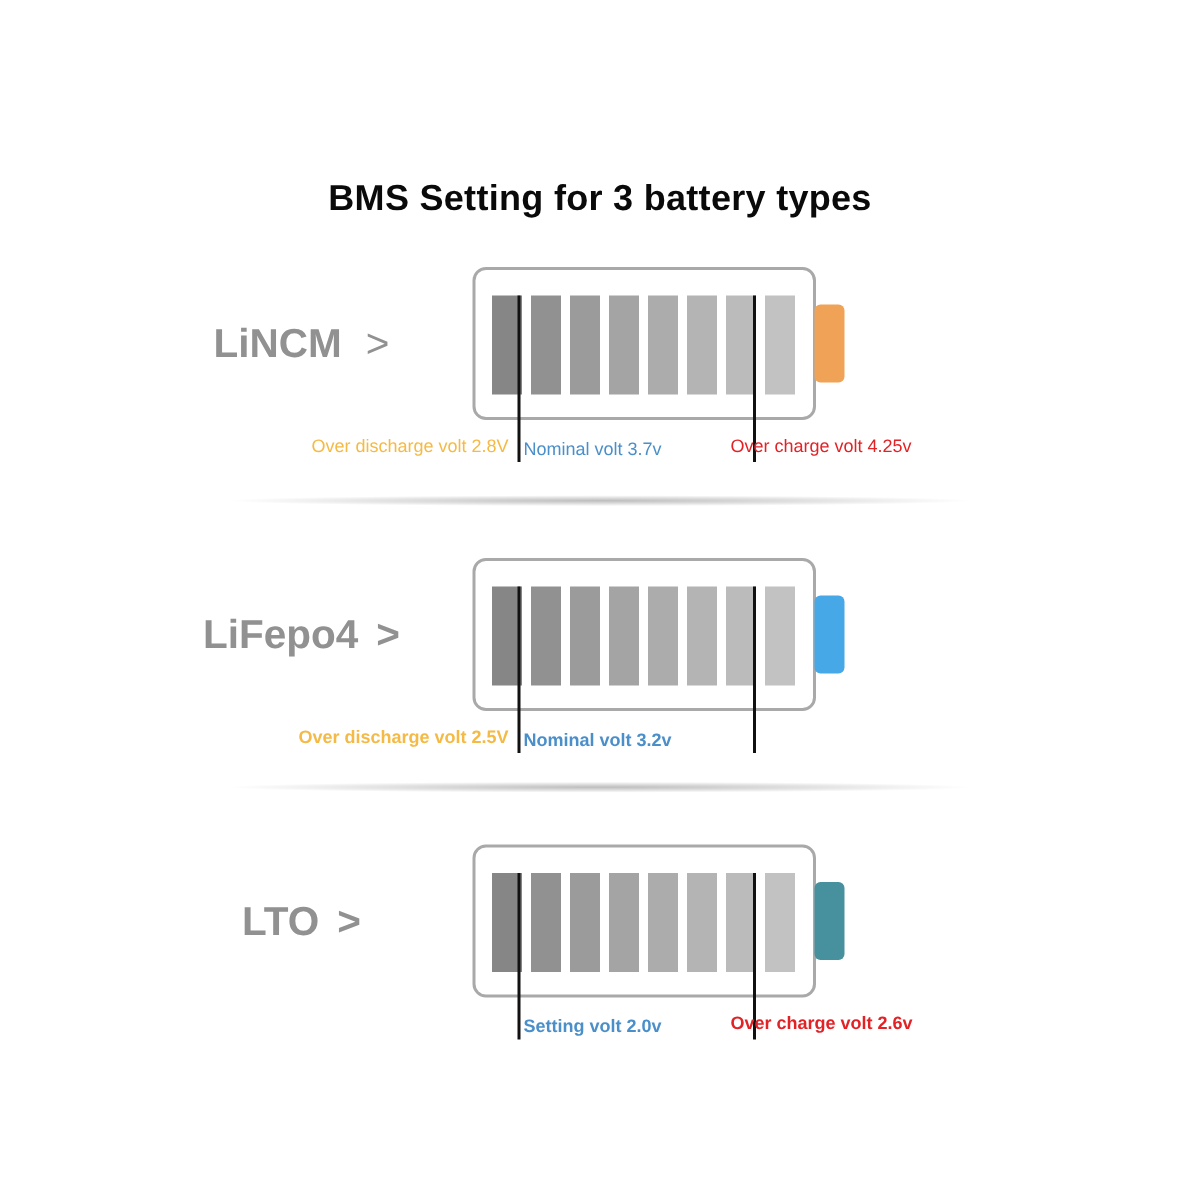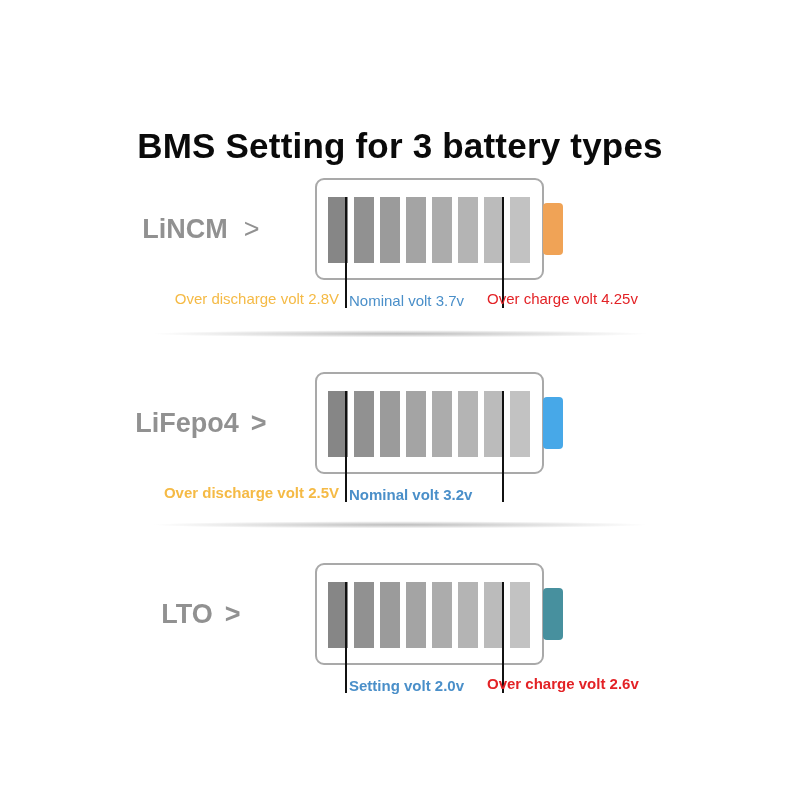--- a/index.html
+++ b/index.html
@@ -7,21 +7,21 @@
     width: 800px; height: 800px;
     background: #ffffff;
     font-family: "Liberation Sans", sans-serif;
     position: relative;
     overflow: hidden;
   }
   .page-title {
     position: absolute;
     top: 103px; left: 0; width: 800px;
     text-align: center;
-    font-size: 35px;
+    font-size: 24px;
     font-weight: bold;
     color: #0a0a0a;
     letter-spacing: 0.2px;
   }
   .battery-row { position: absolute; left: 0; width: 800px; height: 140px; margin-left: 31px; }
   .row-0 { top: 178px; }
   .row-1 { top: 372px; font-weight: bold; }
   .row-2 { top: 563px; font-weight: bold; }
 
   .type-label {
@@ -57,21 +57,21 @@
   .marker-line {
     position: absolute; top: 19px;
     width: 2px; height: 111px;
     background: var(--marker-line, #111111);
   }
   .line-discharge { left: 314px; }
   .line-charge   { left: 471px; }
 
   .volt-label {
     position: absolute; top: 112px;
-    font-size: 15px;
+    font-size: 12px;
     white-space: nowrap;
   }
   .volt-label.discharge {
     left: 0; width: 308px; text-align: right;
     color: var(--over-discharge-text, #f5ba45);
   }
   .volt-label.nominal {
     left: 318px; width: 152px; text-align: left; top: 114px;
     color: var(--nominal-text, #4a8fc9);
   }

